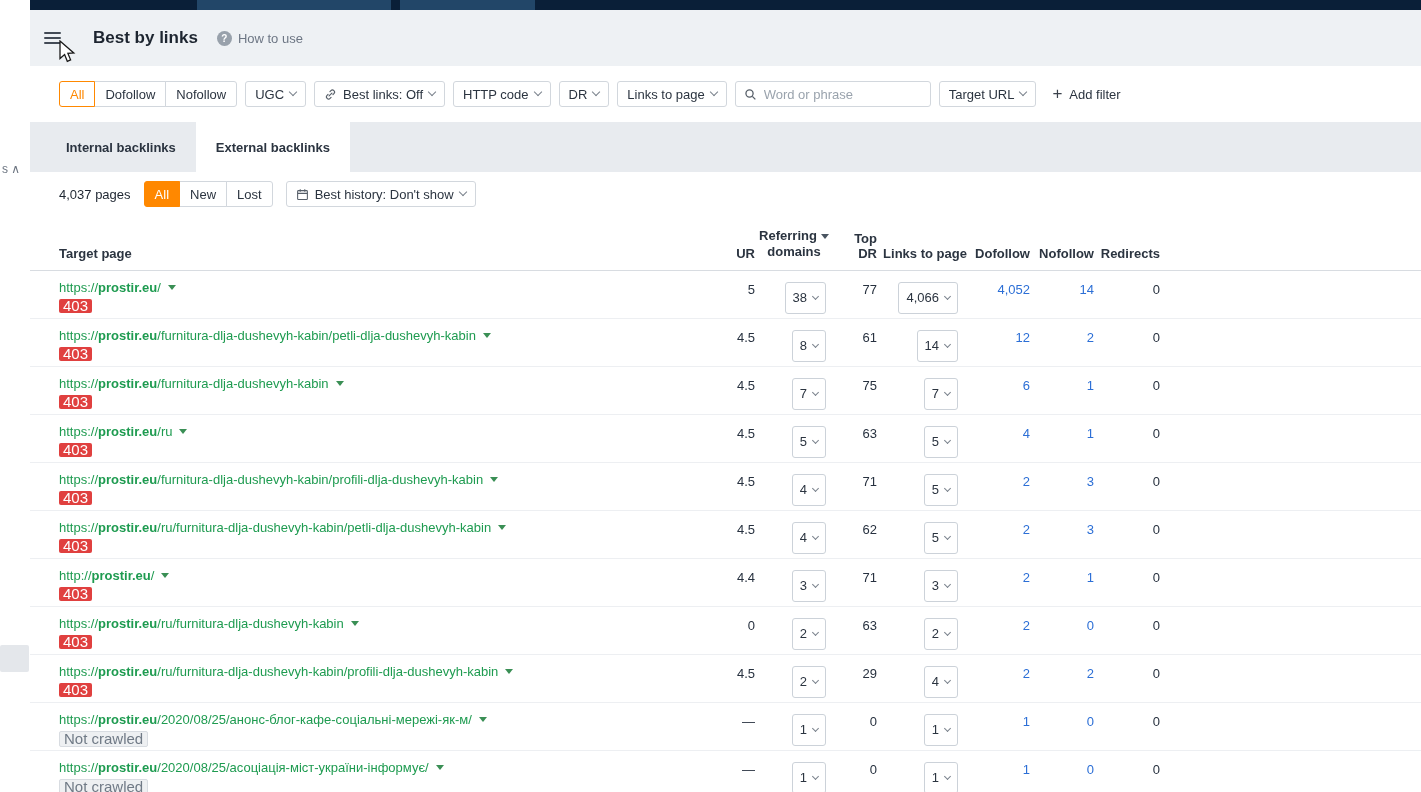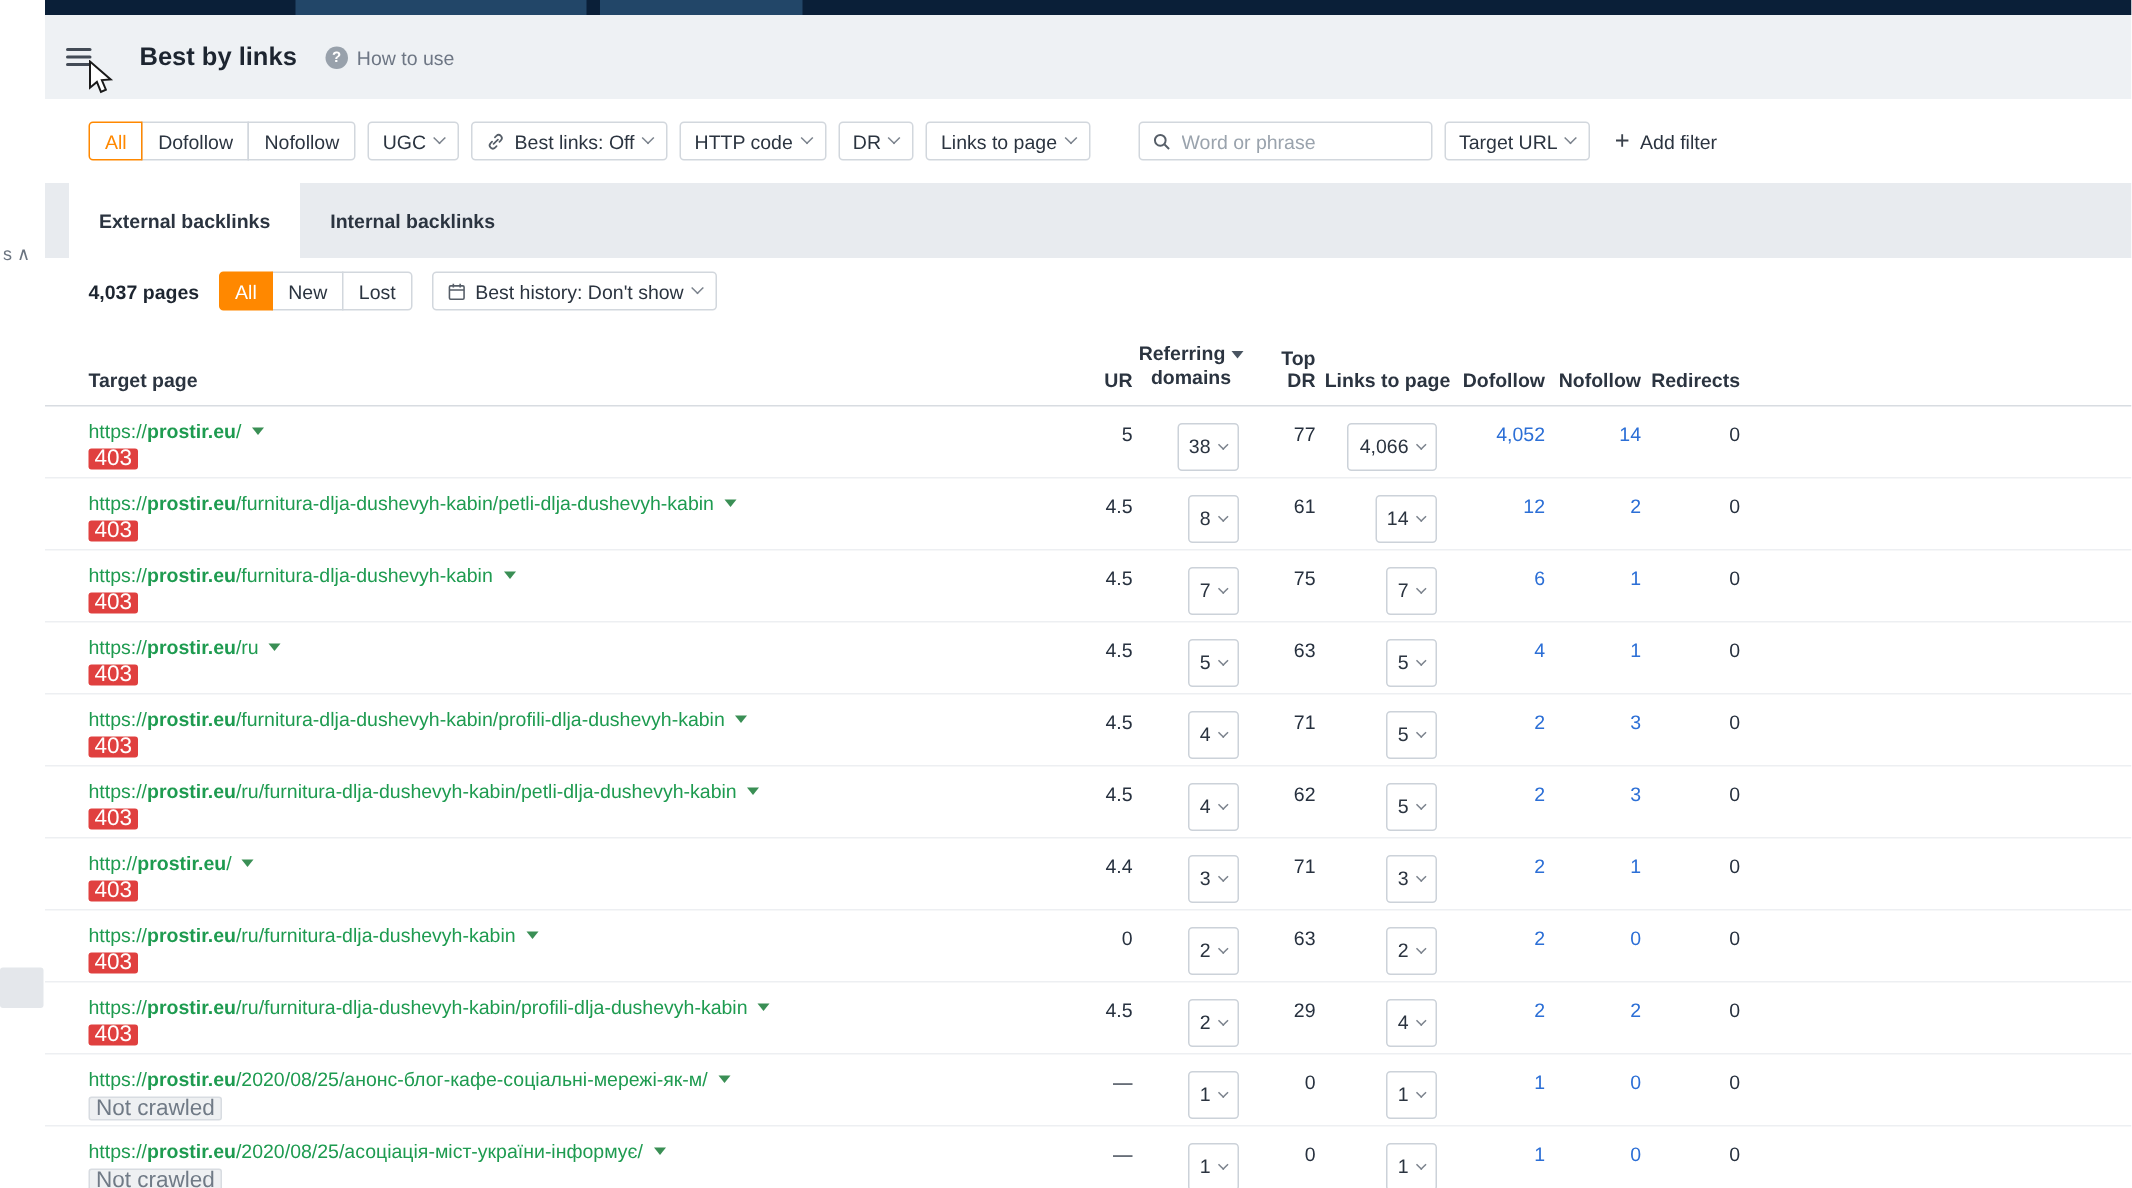--- a/index.html
+++ b/index.html
@@ -43,34 +43,34 @@
   .seg-btn.seg-filled { background:var(--accent-orange,#ff8800); border-color:var(--accent-orange,#ff8800); color:#fff; position:relative; z-index:1; }
 
   .btn { display:inline-flex; align-items:center; gap:6px; height:26px; padding:0 9px; background:#fff;
          border:1px solid #d2d7dd; border-radius:3px; color:#2b3440; white-space:nowrap; }
   .btn-ico { display:inline-flex; align-items:center; }
   .chev { width:6px; height:6px; border-left:1.5px solid #7a828c; border-bottom:1.5px solid #7a828c;
           transform:rotate(-45deg); margin-top:-4px; display:inline-block; flex:none; }
   .chev-sm { width:5px; height:5px; border-width:1px; margin-top:-2px; }
 
   .search { display:flex; align-items:center; gap:7px; width:196px; height:26px; border:1px solid #d2d7dd;
-            border-radius:3px; padding:0 8px; background:#fff;margin-left:24px; }
+            border-radius:3px; padding:0 8px; background:#fff; }
   .search input { border:none; outline:none; width:100%; font-size:13px; color:#2b3440; background:transparent; }
   .search input::placeholder { color:#9aa3ad; }
   .add-filter { display:inline-flex; align-items:center; gap:7px; border:none; background:transparent; color:#2b3440; margin-left:8px; }
   .plus { font-size:17px; font-weight:400; color:#3b424c; line-height:1; margin-top:-2px; }
 
   
   .tabstrip { height:50px; background:#e8ebef; display:flex; padding-left:16px; }
   .tab { display:flex; align-items:center; padding:0 20px; font-weight:700; color:#2b3440; font-size:13px; cursor:pointer; }
   .tab-active { background:#fff; }
 
   
   .toolbar { display:flex; align-items:center; height:44px; padding-left:29px; gap:13px; background:#fff; }
-  .pages { font-weight:700; color:#1d2530; }
+  .pages { font-weight:400; color:#1d2530; }
 
   
   .t-grid { display:grid; grid-template-columns:640px 56px 84px 44px 88px 64px 64px 66px; padding-left:29px; }
   .t-header { align-items:end; border-bottom:1px solid #d8dce1; padding-top:12px; padding-bottom:9px; font-weight:700; color:#2b3440; }
   .th-line { line-height:1.25; }
   .sort-caret { display:inline-block; width:0; height:0; border-left:4px solid transparent; border-right:4px solid transparent;
                 border-top:5px solid #4a5561; margin-left:4px; vertical-align:middle; }
   .t-row { height:48px; border-bottom:1px solid #edeff2; }
   .cell { padding-top:9px; }
   .num { padding-top:11px; }
@@ -169,25 +169,25 @@
       <span>Target URL</span>
       <span class="chev"></span>
     </button>
     <button class="add-filter">
       <span class="plus">+</span>
       <span>Add filter</span>
     </button>
   </div>
 
   <div class="tabstrip">
+      <div class="tab">
+        <span>Internal backlinks</span>
+      </div>
       <div class="tab tab-active">
         <span>External backlinks</span>
-      </div>
-      <div class="tab">
-        <span>Internal backlinks</span>
       </div>
     </div>
 
   <div class="content">
     <div class="toolbar">
       <span class="pages">4,037 pages</span>
       <div class="seg">
           <button class="seg-btn seg-filled">All</button>
           <button class="seg-btn">New</button>
           <button class="seg-btn">Lost</button>

